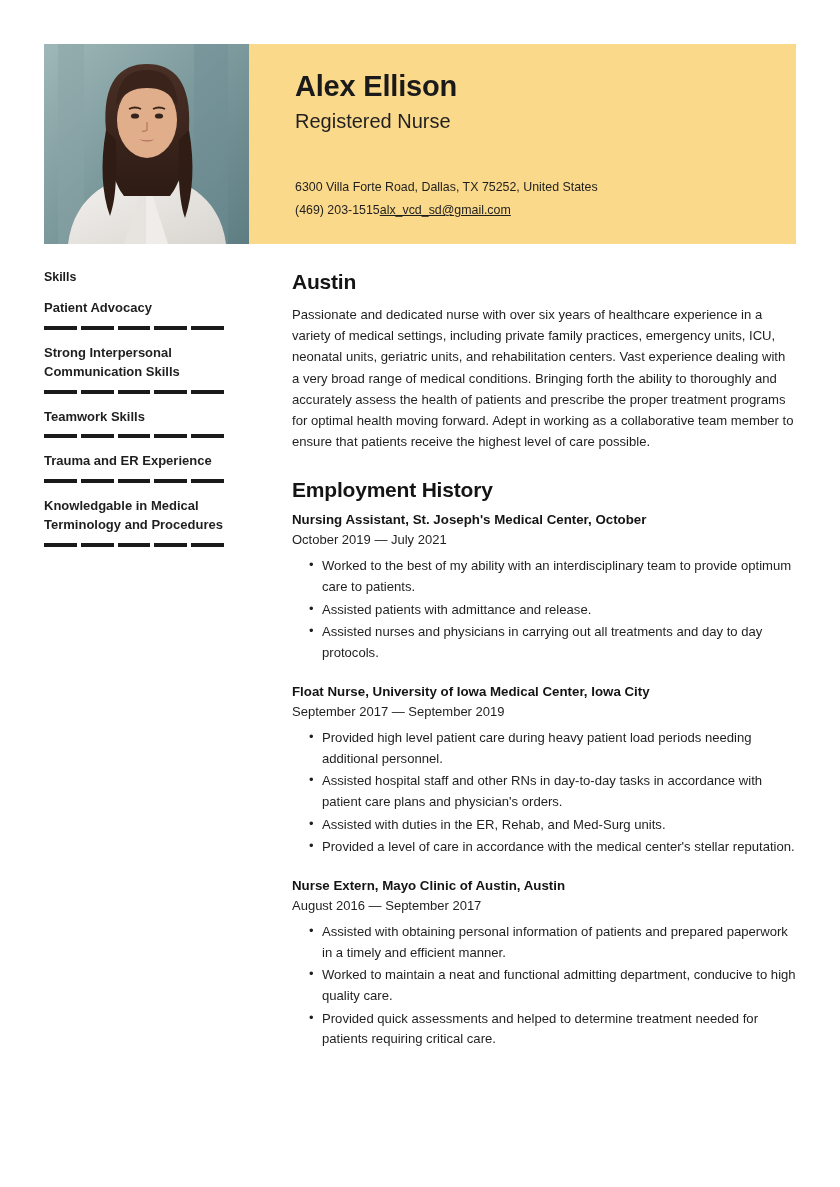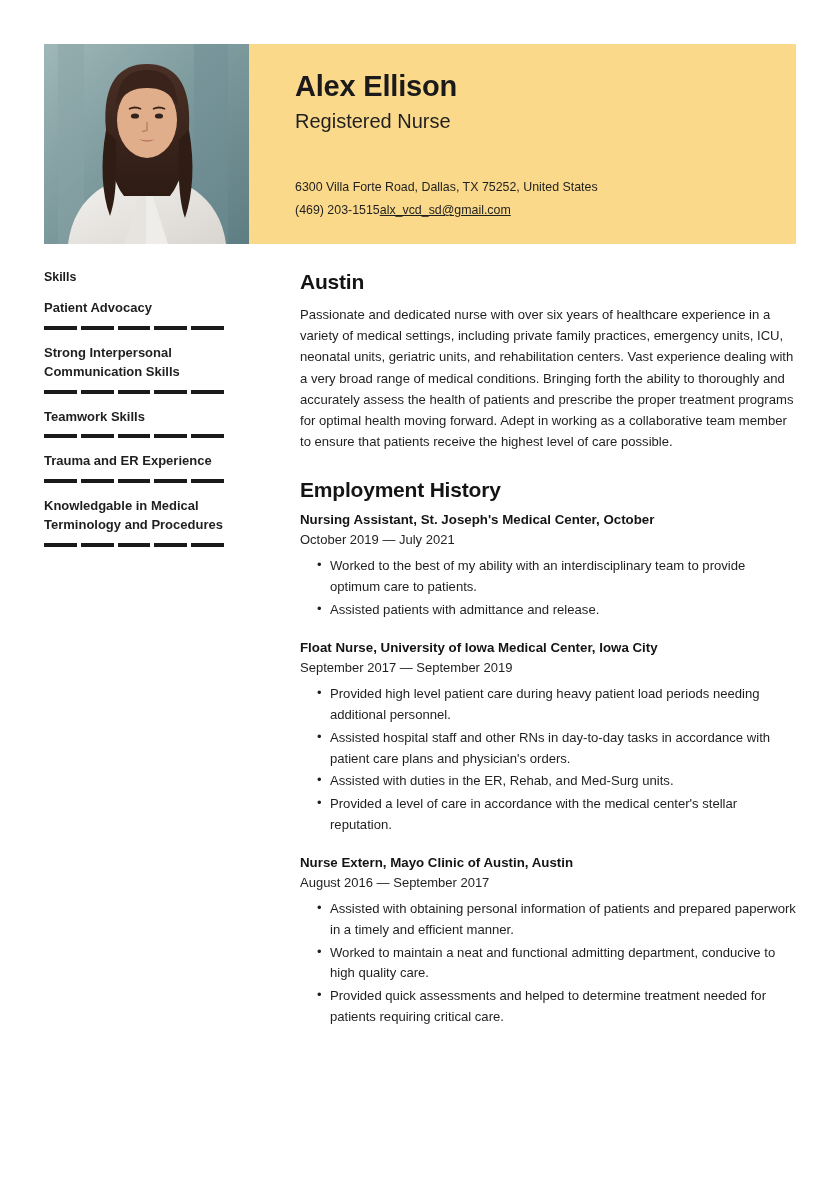--- a/index.html
+++ b/index.html
@@ -73,21 +73,21 @@
     text-decoration: underline;
   }
 
   
   .content {
     position: absolute;
     left: 44px;
     top: 270px;
     width: 752px;
     display: flex;
-    gap: 8px;
+    gap: 0;
   }
   .left-col {
     width: 205px;
     flex: 0 0 205px;
     padding-right: 0;
   }
   .right-col {
     flex: 1 1 auto;
     padding-left: 43px;
   }
@@ -304,20 +304,21 @@
 
       <div class="employment">
         <h2 class="section-title">Employment History</h2>
 
         <div class="job">
           <div class="job-heading">Nursing Assistant, St. Joseph's Medical Center, October</div>
           <div class="job-dates">October 2019 — July 2021</div>
           <ul class="bullets">
             <li>Worked to the best of my ability with an interdisciplinary team to provide optimum care to patients.</li>
             <li>Assisted patients with admittance and release.</li>
+            <li>Assisted nurses and physicians in carrying out all treatments and day to day protocols.</li>
           </ul>
         </div>
 
         <div class="job">
           <div class="job-heading">Float Nurse, University of Iowa Medical Center, Iowa City</div>
           <div class="job-dates">September 2017 — September 2019</div>
           <ul class="bullets">
             <li>Provided high level patient care during heavy patient load periods needing additional personnel.</li>
             <li>Assisted hospital staff and other RNs in day-to-day tasks in accordance with patient care plans and physician's orders.</li>
             <li>Assisted with duties in the ER, Rehab, and Med-Surg units.</li>

